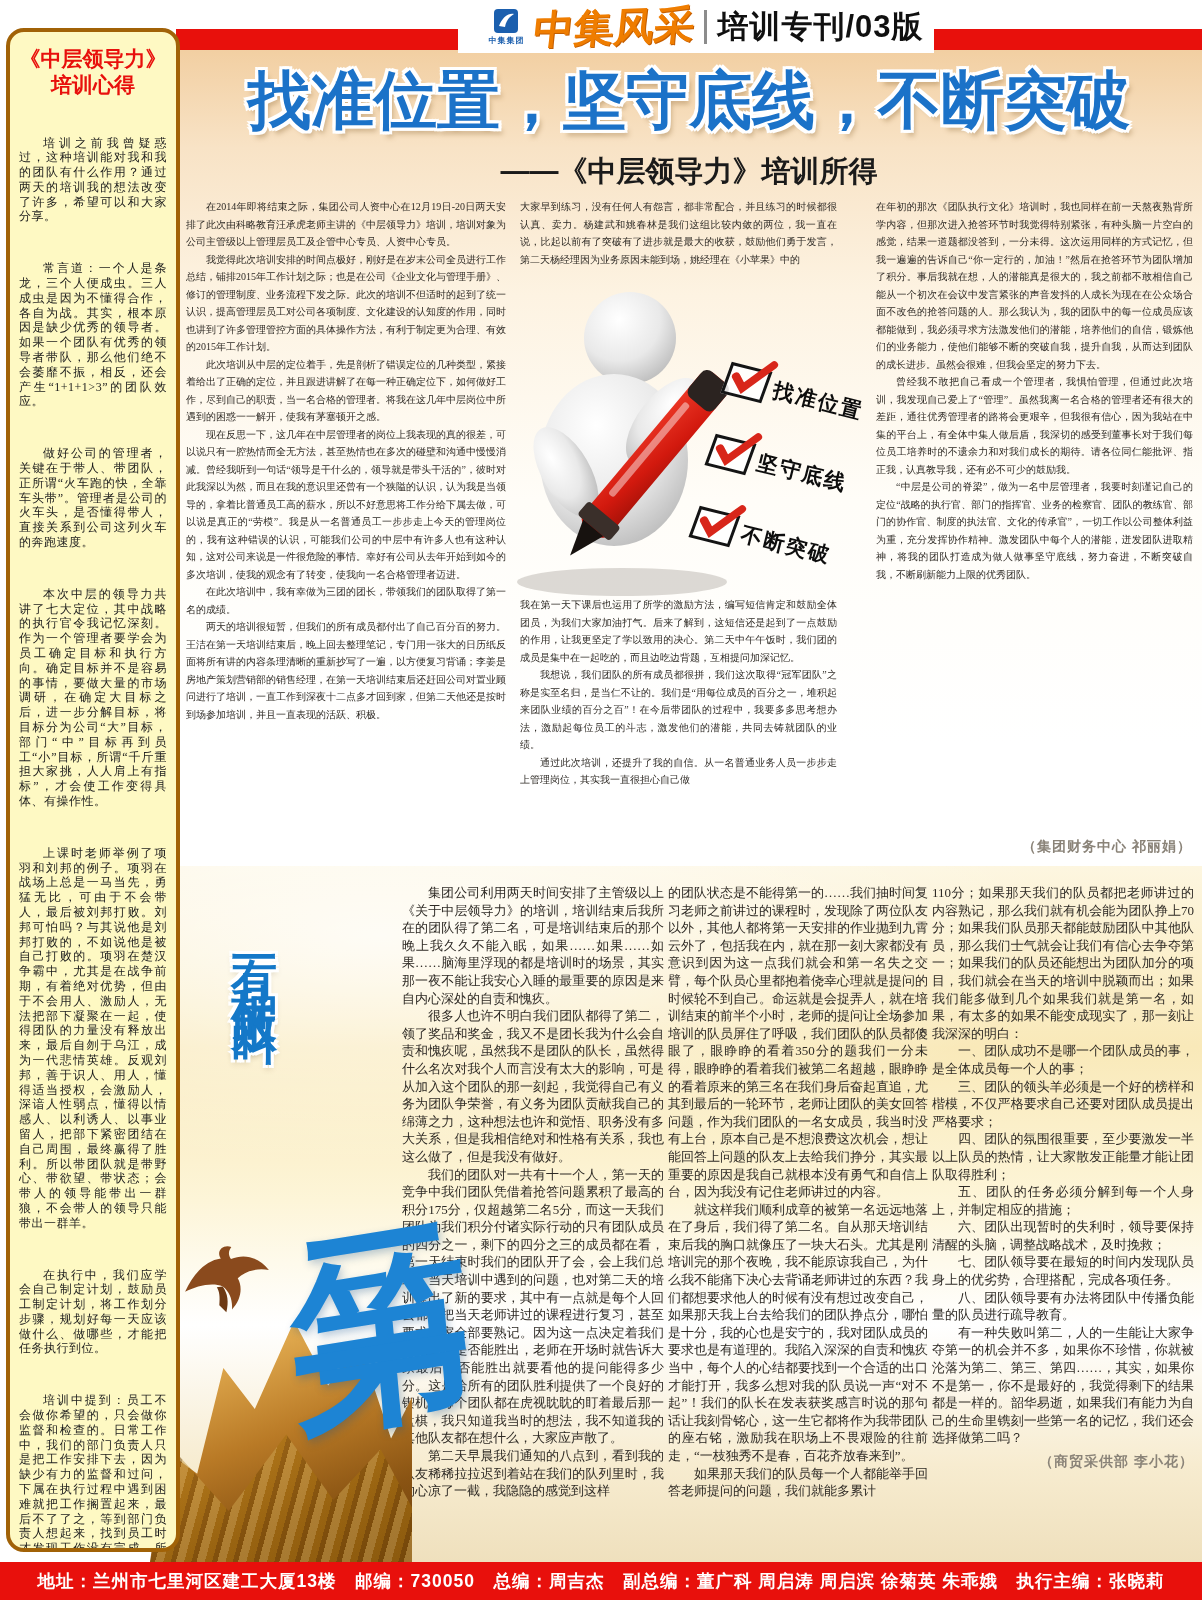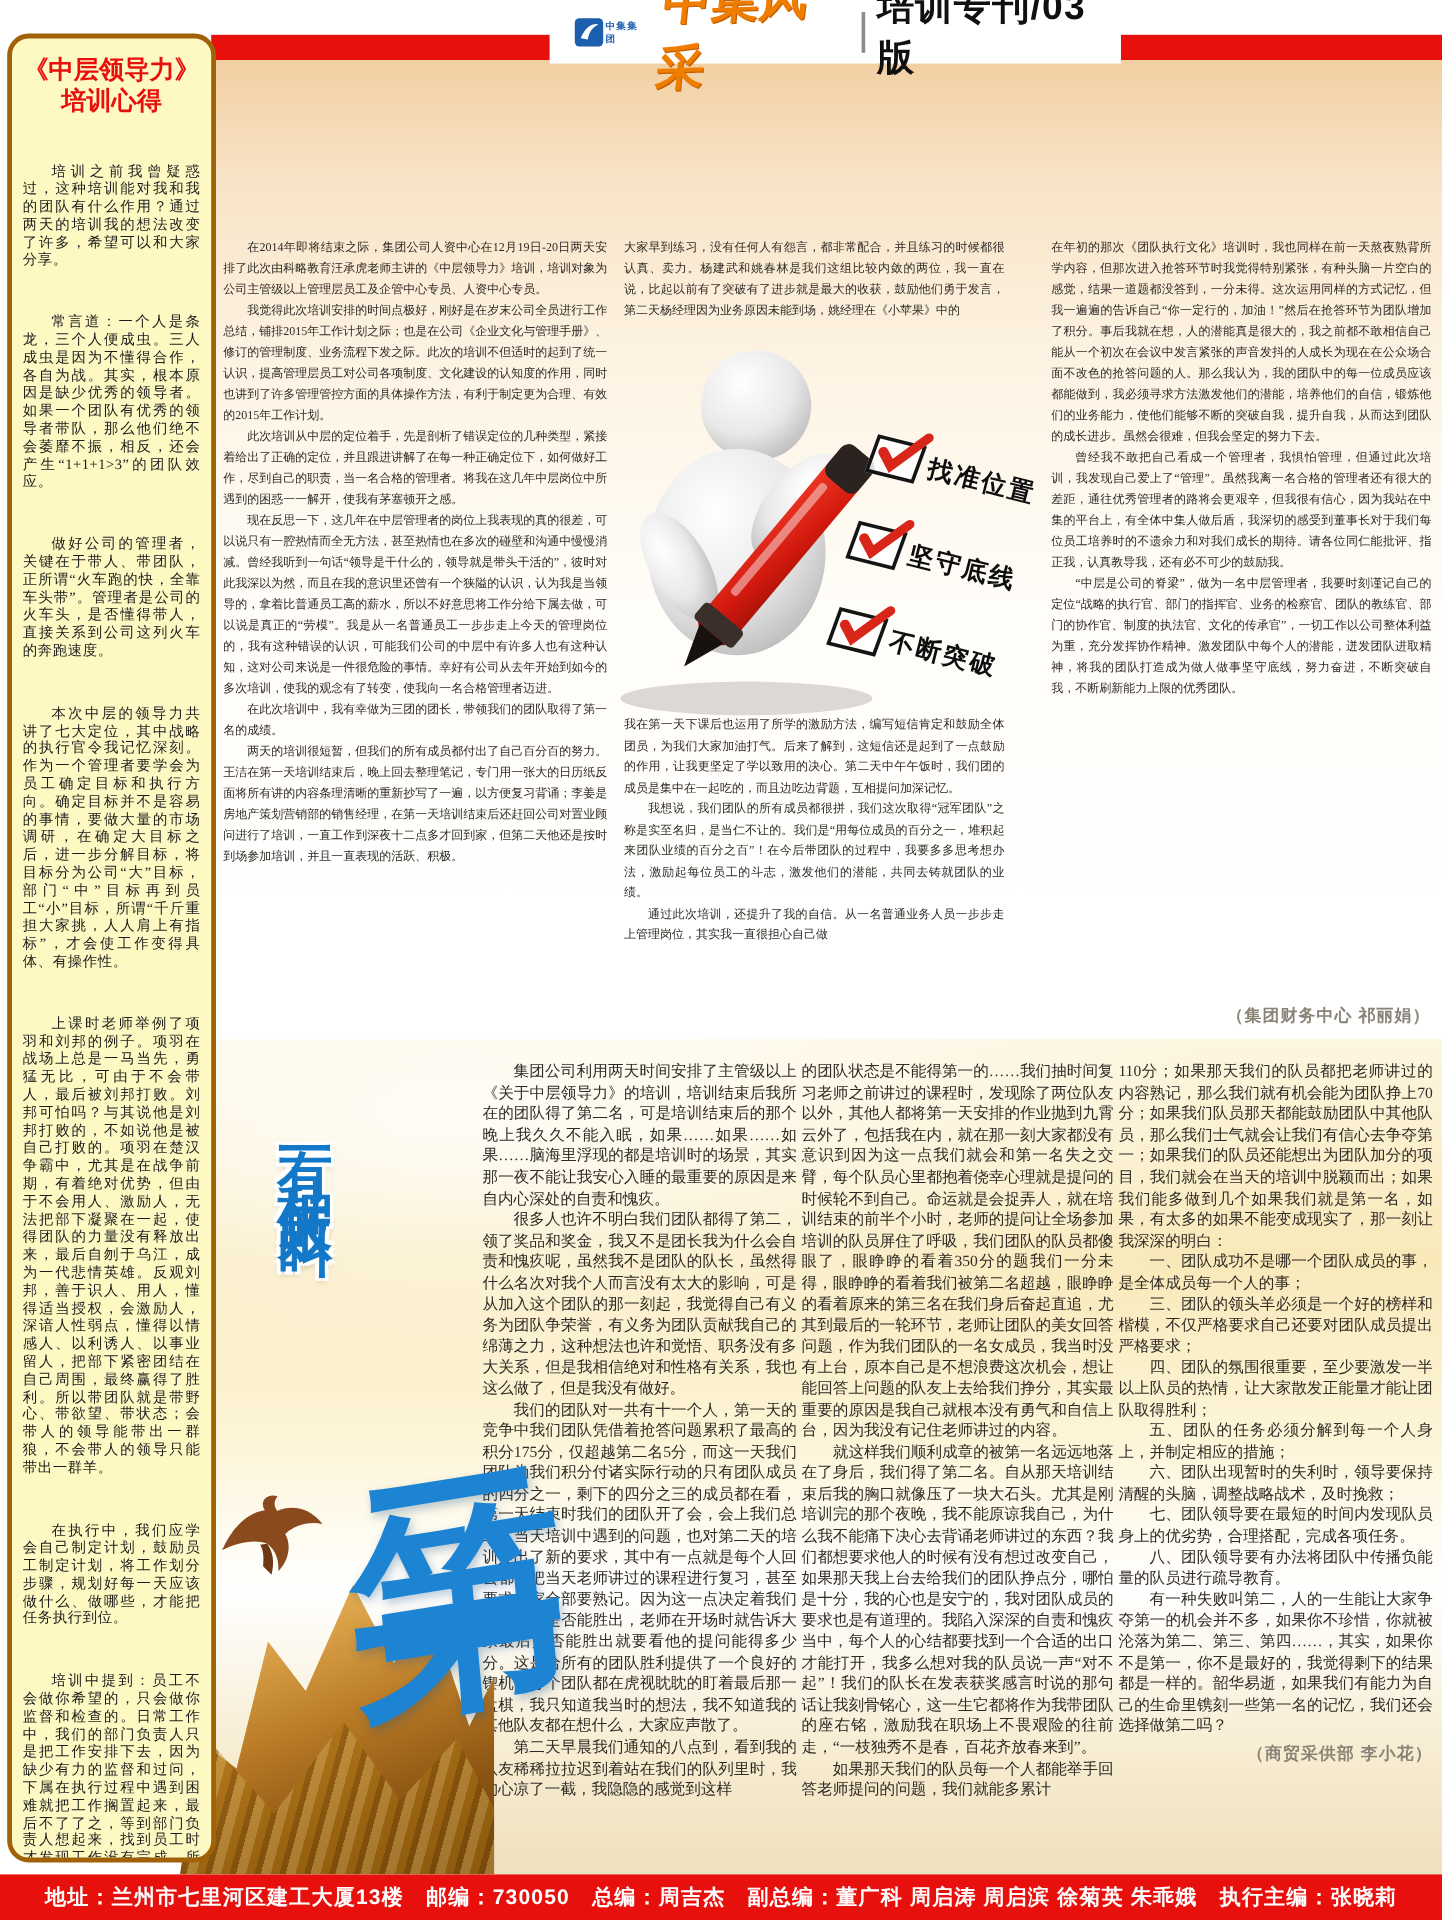--- a/index.html
+++ b/index.html
@@ -4,21 +4,21 @@
 <style>
   html,body{margin:0;padding:0;background:#eee;}
   .page{position:relative;width:1202px;height:1600px;background:#fff;overflow:hidden;
         font-family:"Liberation Serif","DejaVu Serif",serif;margin:0 auto;}
   
   .hdr-bar{position:absolute;top:29px;height:21px;background:#e8100c;}
   .hdr-bar.left{left:176px;width:286px;}
   .hdr-bar.right{left:934px;width:268px;}
   .hdr-logo{position:absolute;left:458px;top:1px;width:476px;height:52px;background:#fff;
             display:flex;align-items:center;justify-content:center;gap:10px;}
-  .logo-mark{display:flex;flex-direction:row;align-items:center;gap:1px;margin-left:20px;}
+  .logo-mark{display:flex;flex-direction:column;align-items:center;gap:1px;margin-left:20px;}
   .logo-group{font-size:8px;color:#1b5fae;font-weight:bold;letter-spacing:1px;font-family:"Liberation Sans",sans-serif;}
   .brand{font-size:40px;font-weight:900;color:#ef7d00;transform:skewX(-8deg) rotate(-2deg);
          font-family:"DejaVu Serif",serif;text-shadow:1px 1px 0 #c55e00;}
   .hdr-divider{width:3px;height:34px;background:#8c8c8c;}
   .edition{font-size:31px;font-weight:900;color:#101010;font-family:"Liberation Sans",sans-serif;letter-spacing:1px;}
   
   .sidebar{position:absolute;left:6px;top:28px;width:174px;height:1524px;box-sizing:border-box;
            border:4px solid #a16207;border-radius:18px;background:#fef9c3;padding:12px 9px;overflow:hidden;z-index:3;}
   .sidebar-title{color:#e8100c;font-weight:900;text-align:center;font-size:21px;line-height:1.25;
                  font-family:"Liberation Sans",sans-serif;margin:2px 0 10px 0;}
@@ -109,20 +109,24 @@
         <p class="para">做好公司的管理者，关键在于带人、带团队，正所谓“火车跑的快，全靠车头带”。管理者是公司的火车头，是否懂得带人，直接关系到公司这列火车的奔跑速度。</p>
         <p class="para">本次中层的领导力共讲了七大定位，其中战略的执行官令我记忆深刻。作为一个管理者要学会为员工确定目标和执行方向。确定目标并不是容易的事情，要做大量的市场调研，在确定大目标之后，进一步分解目标，将目标分为公司“大”目标，部门“中”目标再到员工“小”目标，所谓“千斤重担大家挑，人人肩上有指标”，才会使工作变得具体、有操作性。</p>
         <p class="para">上课时老师举例了项羽和刘邦的例子。项羽在战场上总是一马当先，勇猛无比，可由于不会带人，最后被刘邦打败。刘邦可怕吗？与其说他是刘邦打败的，不如说他是被自己打败的。项羽在楚汉争霸中，尤其是在战争前期，有着绝对优势，但由于不会用人、激励人，无法把部下凝聚在一起，使得团队的力量没有释放出来，最后自刎于乌江，成为一代悲情英雄。反观刘邦，善于识人、用人，懂得适当授权，会激励人，深谙人性弱点，懂得以情感人、以利诱人、以事业留人，把部下紧密团结在自己周围，最终赢得了胜利。所以带团队就是带野心、带欲望、带状态；会带人的领导能带出一群狼，不会带人的领导只能带出一群羊。</p>
         <p class="para">在执行中，我们应学会自己制定计划，鼓励员工制定计划，将工作划分步骤，规划好每一天应该做什么、做哪些，才能把任务执行到位。</p>
         <p class="para">培训中提到：员工不会做你希望的，只会做你监督和检查的。日常工作中，我们的部门负责人只是把工作安排下去，因为缺少有力的监督和过问，下属在执行过程中遇到困难就把工作搁置起来，最后不了了之，等到部门负责人想起来，找到员工时才发现工作没有完成。所以检查和监督是促使员工把制度落实到位的关键点。如果监管不力，那么执行力就是空谈。</p>
         <p class="para">打铁还需自身硬，自己做得好，才能要求别人，所以我们必须以身作则，严于律己，员工才会服你，愿意跟你好好干。与此同时，管理者要学会不断的激励员工，满足员工物质需求、精神需求，不断完善我们的激励机制。</p>
       </div>
 
   </div>
 
+  <div class="masthead">
+    <h1 class="headline">找准位置，坚守底线，不断突破</h1>
+    <div class="subhead">——《中层领导力》培训所得</div>
+  </div>
 
   <div class="acol" style="left:186px;top:198px;width:320px;height:668px">
       <p class="para">在2014年即将结束之际，集团公司人资中心在12月19日-20日两天安排了此次由科略教育汪承虎老师主讲的《中层领导力》培训，培训对象为公司主管级以上管理层员工及企管中心专员、人资中心专员。</p>
       <p class="para">我觉得此次培训安排的时间点极好，刚好是在岁末公司全员进行工作总结，铺排2015年工作计划之际；也是在公司《企业文化与管理手册》、修订的管理制度、业务流程下发之际。此次的培训不但适时的起到了统一认识，提高管理层员工对公司各项制度、文化建设的认知度的作用，同时也讲到了许多管理管控方面的具体操作方法，有利于制定更为合理、有效的2015年工作计划。</p>
       <p class="para">此次培训从中层的定位着手，先是剖析了错误定位的几种类型，紧接着给出了正确的定位，并且跟进讲解了在每一种正确定位下，如何做好工作，尽到自己的职责，当一名合格的管理者。将我在这几年中层岗位中所遇到的困惑一一解开，使我有茅塞顿开之感。</p>
       <p class="para">现在反思一下，这几年在中层管理者的岗位上我表现的真的很差，可以说只有一腔热情而全无方法，甚至热情也在多次的碰壁和沟通中慢慢消减。曾经我听到一句话“领导是干什么的，领导就是带头干活的”，彼时对此我深以为然，而且在我的意识里还曾有一个狭隘的认识，认为我是当领导的，拿着比普通员工高的薪水，所以不好意思将工作分给下属去做，可以说是真正的“劳模”。我是从一名普通员工一步步走上今天的管理岗位的，我有这种错误的认识，可能我们公司的中层中有许多人也有这种认知，这对公司来说是一件很危险的事情。幸好有公司从去年开始到如今的多次培训，使我的观念有了转变，使我向一名合格管理者迈进。</p>
       <p class="para">在此次培训中，我有幸做为三团的团长，带领我们的团队取得了第一名的成绩。</p>
       <p class="para">两天的培训很短暂，但我们的所有成员都付出了自己百分百的努力。王洁在第一天培训结束后，晚上回去整理笔记，专门用一张大的日历纸反面将所有讲的内容条理清晰的重新抄写了一遍，以方便复习背诵；李姜是房地产策划营销部的销售经理，在第一天培训结束后还赶回公司对置业顾问进行了培训，一直工作到深夜十二点多才回到家，但第二天他还是按时到场参加培训，并且一直表现的活跃、积极。</p>
     </div>
   <div class="acol cont" style="left:520px;top:198px;width:317px;height:88px">

